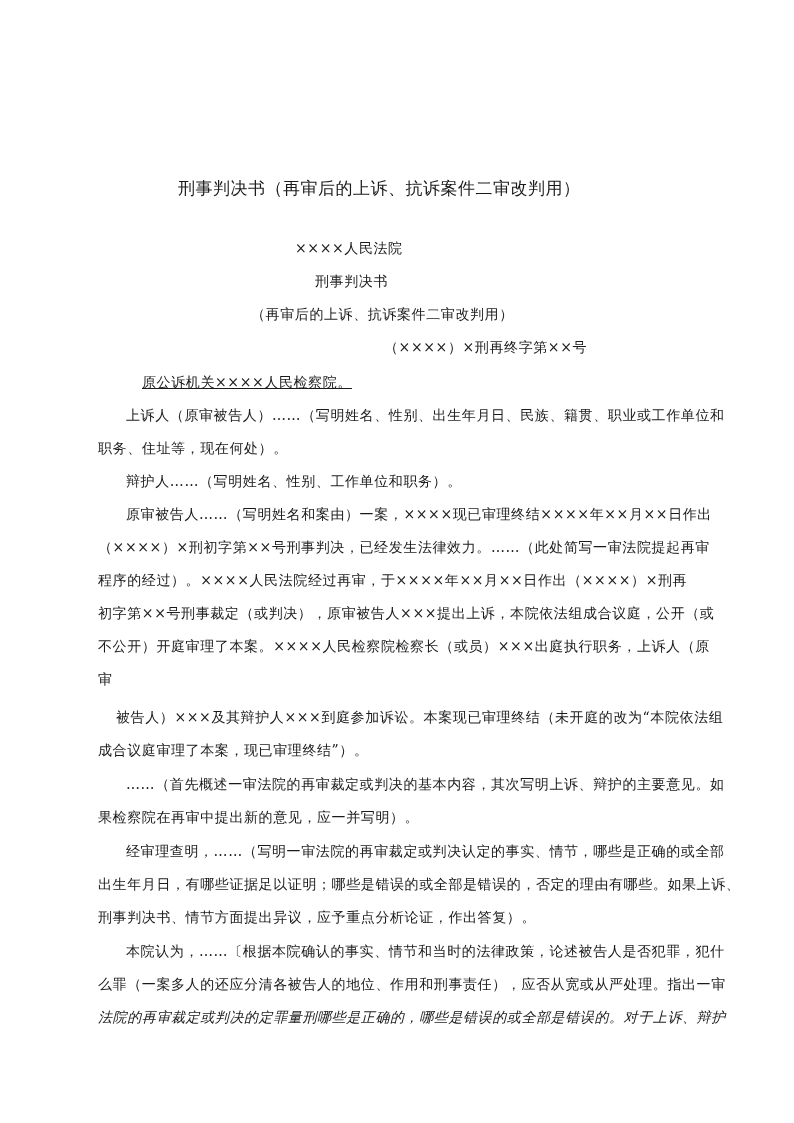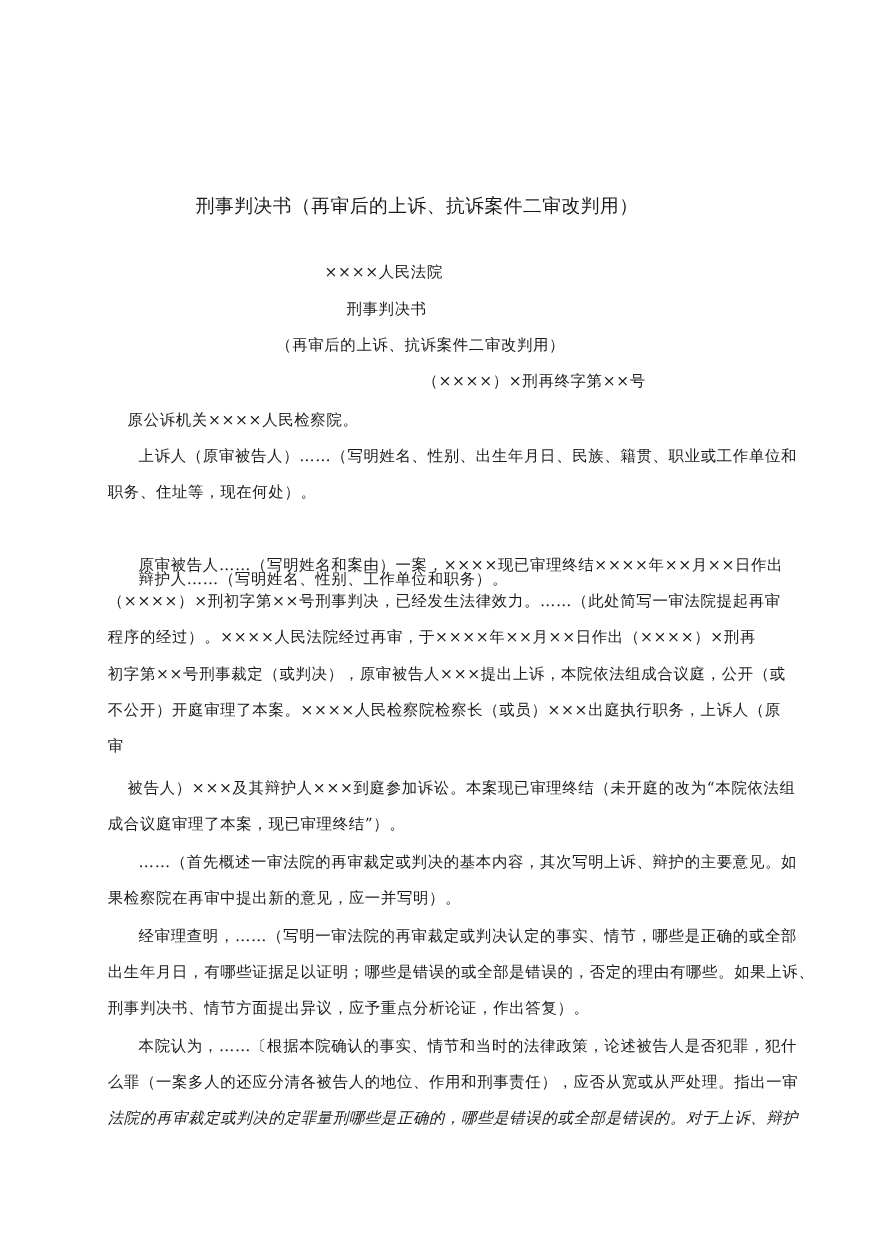--- a/index.html
+++ b/index.html
@@ -12,24 +12,24 @@
 <body>
 
 <div>
   <div class="line title" style="left:178px; top:178px;">刑事判决书（再审后的上诉、抗诉案件二审改判用）</div>
 
   <div class="line" style="left:295px; top:240px;">××××人民法院</div>
   <div class="line" style="left:315px; top:273px;">刑事判决书</div>
   <div class="line" style="left:227px; top:306px;margin-left:24px;">（再审后的上诉、抗诉案件二审改判用）</div>
   <div class="line" style="left:384px; top:339px;">（××××）×刑再终字第××号</div>
 
-  <div class="line" style="left:116px; top:374px;">原公诉机关××××人民检察院。</div>
+  <div class="line" style="left:142px; top:374px;text-decoration:underline;">原公诉机关××××人民检察院。</div>
   <div class="line" style="left:126px; top:407px;">上诉人（原审被告人）……（写明姓名、性别、出生年月日、民族、籍贯、职业或工作单位和</div>
   <div class="line" style="left:98px; top:440px;">职务、住址等，现在何处）。</div>
-  <div class="line" style="left:126px; top:473px;margin-top:46px;">辩护人……（写明姓名、性别、工作单位和职务）。</div>
+  <div class="line" style="left:126px; top:473px;">辩护人……（写明姓名、性别、工作单位和职务）。</div>
   <div class="line" style="left:126px; top:506px;">原审被告人……（写明姓名和案由）一案，××××现已审理终结××××年××月××日作出</div>
   <div class="line" style="left:98px; top:539px;">（××××）×刑初字第××号刑事判决，已经发生法律效力。……（此处简写一审法院提起再审</div>
   <div class="line" style="left:98px; top:572px;">程序的经过）。××××人民法院经过再审，于××××年××月××日作出（××××）×刑再</div>
   <div class="line" style="left:98px; top:605px;">初字第××号刑事裁定（或判决），原审被告人×××提出上诉，本院依法组成合议庭，公开（或</div>
   <div class="line" style="left:98px; top:638px;">不公开）开庭审理了本案。××××人民检察院检察长（或员）×××出庭执行职务，上诉人（原</div>
   <div class="line" style="left:98px; top:671px;">审</div>
   <div class="line" style="left:98px; top:709px;margin-left:18px;">被告人）×××及其辩护人×××到庭参加诉讼。本案现已审理终结（未开庭的改为“本院依法组</div>
   <div class="line" style="left:98px; top:742px;">成合议庭审理了本案，现已审理终结”）。</div>
   <div class="line" style="left:126px; top:776px;">……（首先概述一审法院的再审裁定或判决的基本内容，其次写明上诉、辩护的主要意见。如</div>
   <div class="line" style="left:98px; top:809px;">果检察院在再审中提出新的意见，应一并写明）。</div>

